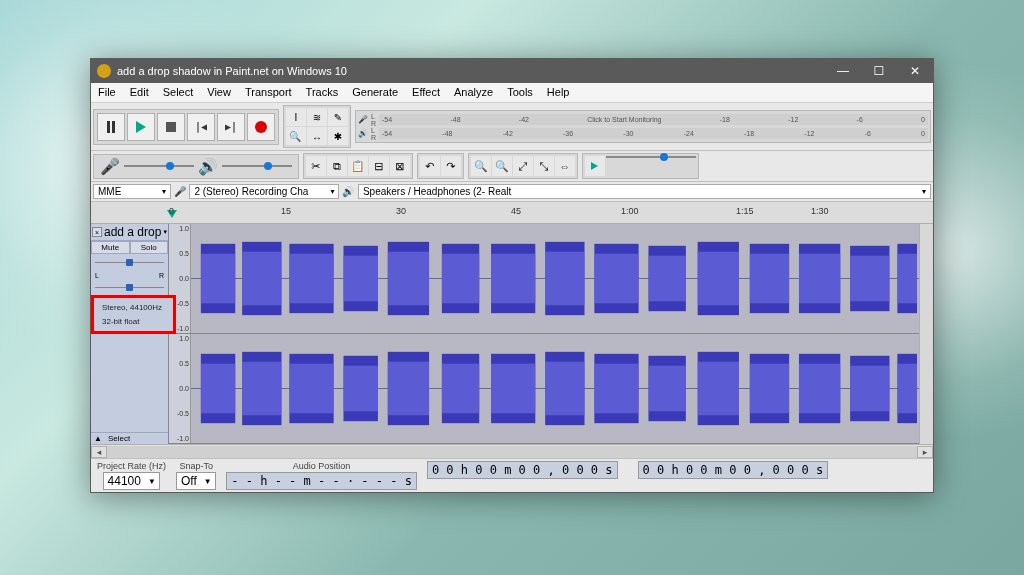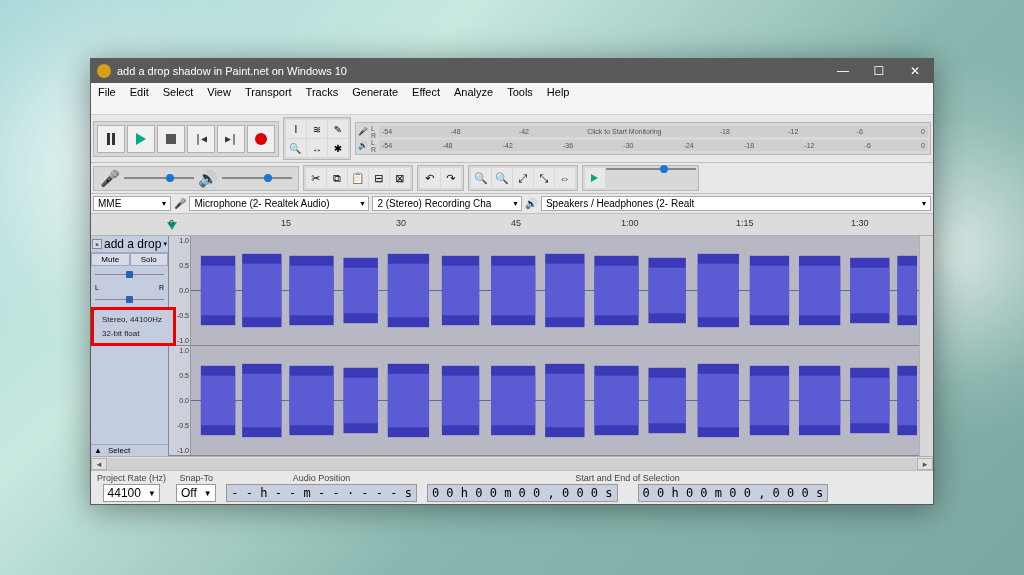--- a/index.html
+++ b/index.html
@@ -3,21 +3,21 @@
 <meta charset="utf-8">
 <style>
 * { margin: 0; padding: 0; box-sizing: border-box; font-family: 'Segoe UI', Tahoma, Arial, sans-serif; }
 body { width: 1024px; height: 575px; background: linear-gradient(135deg, #a8d8d8 0%, #c8e8e0 30%, #8ab8b0 60%, #7aa8a0 100%); position: relative; overflow: hidden; }
 .dandelion { position: absolute; border-radius: 50%; background: radial-gradient(circle, rgba(255,255,255,0.6) 5%, rgba(255,255,255,0.1) 50%, transparent 70%); }
 .window { position: absolute; left: 90px; top: 58px; width: 844px; background: #0f766e; box-shadow: 0 4px 30px rgba(0,0,0,0.4); border: 1px solid #5a5a5a; }
 .titlebar { height: 24px; background: #5a5a5a; color: #fff; display: flex; align-items: center; font-size: 11px; padding-left: 6px; }
 .titlebar-icon { width: 14px; height: 14px; border-radius: 50%; background: #d4a017; margin-right: 6px; }
 .window-controls { margin-left: auto; display: flex; }
 .window-controls span { width: 36px; height: 24px; display: flex; align-items: center; justify-content: center; color: #fff; font-size: 12px; cursor: pointer; }
-.menubar { height: 32px; background: #f5f5f5; display: flex; font-size: 11px; border-bottom: 1px solid #d0d0d0; }
+.menubar { height: 20px; background: #f5f5f5; display: flex; font-size: 11px; border-bottom: 1px solid #d0d0d0; }
 .menubar span { padding: 3px 7px; cursor: pointer; }
 .toolbar-row { display: flex; background: #e8e8e8; border-bottom: 1px solid #c0c0c0; padding: 2px; gap: 4px; align-items: center; }
 .transport-btn { width: 28px; height: 28px; background: #f0f0f0; border: 1px solid #b0b0b0; display: flex; align-items: center; justify-content: center; cursor: pointer; }
 .transport-group { display: flex; gap: 2px; background: #d8d8d8; padding: 3px; border: 1px solid #b8b8b8; }
 .pause-icon { display: flex; gap: 2px; }
 .pause-icon span { width: 3px; height: 12px; background: #333; }
 .play-tri { width: 0; height: 0; border-left: 10px solid #0a8; border-top: 6px solid transparent; border-bottom: 6px solid transparent; }
 .stop-sq { width: 10px; height: 10px; background: #555; }
 .rec-circ { width: 12px; height: 12px; background: #d00; border-radius: 50%; }
 .skip { font-family: monospace; font-size: 10px; font-weight: bold; color: #333; }
@@ -201,41 +201,38 @@
         </span>
       <div class="slider" style="width:90px"></div>
     </div>
   </div>
 
   <div class="device-row">
     <div class="device-sel" style="width:78px">
         <span>MME</span>
       </div>
     <span>🎤</span>
-    <div class="device-sel" style="width:180px">
-        <span>Microphone (2- Realtek Audio)</span>
-      </div>
     <div class="device-sel" style="width:150px">
         <span>2 (Stereo) Recording Cha</span>
       </div>
     <span>🔊</span>
     <div class="device-sel" style="flex:1">
         <span>Speakers / Headphones (2- Realt</span>
       </div>
   </div>
 
   <div class="timeline">
     <div class="timeline-marker"></div>
     <span class="time-tick" style="left:78px">0</span>
     <span class="time-tick" style="left:190px">15</span>
     <span class="time-tick" style="left:305px">30</span>
     <span class="time-tick" style="left:420px">45</span>
     <span class="time-tick" style="left:530px">1:00</span>
     <span class="time-tick" style="left:645px">1:15</span>
-    <span class="time-tick" style="left:760px">1:30</span>
+    <span class="time-tick" style="left:720px">1:30</span>
   </div>
 
   <div class="tracks-area">
     <div class="track-panel" style="display:flex;flex-direction:column">
       <div class="track-header">
         <span class="track-close">×</span>
         <span class="track-name">add a drop s</span>
         <span style="font-size:7px">▾</span>
       </div>
       <div class="mute-solo">
@@ -377,21 +374,20 @@
     </div>
     <div class="bottom-group">
       <span class="bottom-label">Snap-To</span>
       <span class="bottom-input"><span>Off</span> ▾</span>
     </div>
     <div class="bottom-group">
       <span class="bottom-label">Audio Position</span>
       <span class="bottom-input" style="background:#c8d0e0">- - h - -  m - - · - - -  s</span>
     </div>
     <div class="bottom-group">
-      <span class="bottom-label">Start and End of Selection</span>
       <div style="display:flex;gap:20px">
         <span class="bottom-input" style="background:#c8d0e0">0 0 h 0 0  m 0 0 , 0 0 0  s</span>
         <span class="bottom-input" style="background:#c8d0e0">0 0 h 0 0  m 0 0 , 0 0 0  s</span>
       </div>
     </div>
   </div>
 
 
 </div>
 

